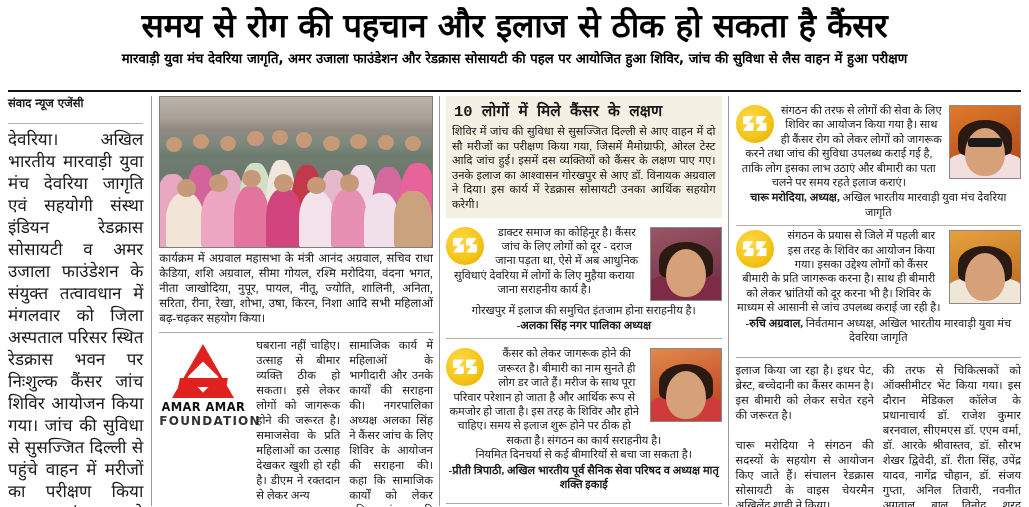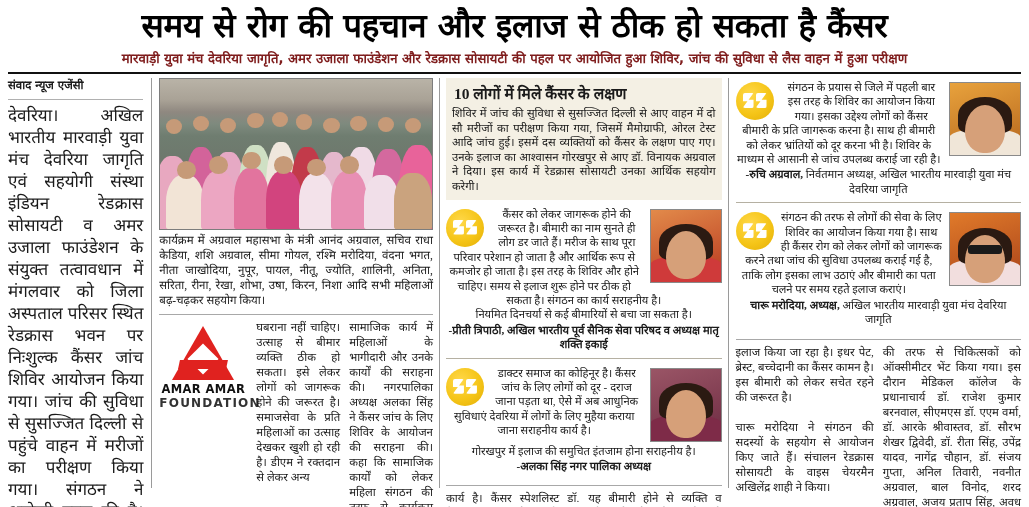--- a/index.html
+++ b/index.html
@@ -24,39 +24,39 @@
     color:#000;
     padding:6px 4px 2px 4px;
     white-space:nowrap;
   }
   .subhead{
     font-family:"DejaVu Sans","Liberation Sans",sans-serif;
     font-weight:bold;
     font-size:13.2px;
     line-height:17px;
     text-align:center;
-    color:#7f1d1d;
-    padding:2px 2px 5px 2px;
+    color:#000000;
+    padding:2px 2px 23px 2px;
     white-space:nowrap;
   }
   .rule-thick{height:2px;background:#111;margin:0 2px 4px 2px;}
 
   
   .cols{display:flex;gap:0;height:410px;}
   .col{box-sizing:border-box;}
   .col-1{width:148px;padding:0 8px 0 2px;border-right:1px solid #9a9a9a;}
   .col-2{width:290px;padding:0 6px 0 7px;}
   .col-3{width:292px;padding:0 6px 0 6px;border-left:1px solid #9a9a9a;}
   .col-4{width:299px;padding:0 2px 0 7px;border-left:1px solid #9a9a9a;}
 
   
   .byline{
     font-family:"DejaVu Sans","Liberation Sans",sans-serif;
     font-weight:bold;font-size:11.5px;line-height:15px;
-    padding-bottom:6px;border-bottom:1px solid #b0b0b0;margin-bottom:5px;
+    padding-bottom:12px;border-bottom:1px solid #b0b0b0;margin-bottom:5px;
   }
   .body-text{
     font-size:17px;line-height:22px;text-align:justify;
     text-justify:inter-word;hyphens:none;
   }
   .body-text.narrow{font-size:11.4px;line-height:15.0px;}
   .indent{text-indent:14px;}
 
   
   .photo-wrap{margin-bottom:3px;}
@@ -111,21 +111,21 @@
     font-weight:bold;font-size:11.5px;letter-spacing:0.4px;color:#111;margin-top:2px;
   }
   .logo-t2{
     font-family:"DejaVu Sans","Liberation Sans",sans-serif;
     font-weight:bold;font-size:12px;letter-spacing:1.2px;color:#333;
   }
 
   
   .panel{background:#f4f0e4;padding:4px 6px 6px 6px;}
   .panel-head{
-    font-family:Liberation Serif, serif;
+    font-family:Liberation Mono, monospace;
     font-weight:bold;font-size:15.5px;line-height:20px;padding:2px 0 2px 2px;
   }
   .panel-body{font-size:11.3px;line-height:14.6px;text-align:justify;}
 
   .quote{position:relative;padding:7px 0 6px 0;}
   .quote + .quote{border-top:1px solid #b5b0a2;}
   .q-icon{
     width:38px;height:38px;border-radius:50%;
     background:radial-gradient(circle at 38% 34%,#ffd84a 0%,#f5c518 55%,#e2ad05 100%);
     float:left;margin:2px 7px 2px 0;position:relative;flex:none;
@@ -252,91 +252,91 @@
     </div>
 
     <div class="col col-3">
       <div class="panel">
         <div class="panel-head">10 लोगों में मिले कैंसर के लक्षण</div>
         <div class="panel-body">शिविर में जांच की सुविधा से सुसज्जित दिल्ली से आए वाहन में दो सौ मरीजों का परीक्षण किया गया, जिसमें मैमोग्राफी, ओरल टेस्ट आदि जांच हुई। इसमें दस व्यक्तियों को कैंसर के लक्षण पाए गए। उनके इलाज का आश्वासन गोरखपुर से आए डॉ. विनायक अग्रवाल ने दिया। इस कार्य में रेडक्रास सोसायटी उनका आर्थिक सहयोग करेगी।</div>
       </div>
 
       <div class="quote">
         <div class="q-portrait">
+          <div class="bg" style="background:linear-gradient(160deg,#9a5566,#6d2b42);"></div>
+          <div class="body" style="background:#7e2b48;"></div>
+          <div class="hair"></div>
+          <div class="face"></div>
+        </div>
+        <div class="q-icon"></div>
+        <div class="q-text">डाक्टर समाज का कोहिनूर है। कैंसर जांच के लिए लोगों को दूर - दराज जाना पड़ता था, ऐसे में अब आधुनिक सुविधाएं देवरिया में लोगों के लिए मुहैया कराया जाना सराहनीय कार्य है।</div>
+        <div class="clear"></div>
+        <div class="q-text tail">गोरखपुर में इलाज की समुचित इंतजाम होना सराहनीय है।</div>
+        <div class="q-attr">
+          <b>-अलका सिंह नगर पालिका अध्यक्ष</b>
+        </div>
+      </div>
+
+      <div class="quote">
+        <div class="q-portrait">
           <div class="bg" style="background:linear-gradient(160deg,#e28a4a,#b8381f);"></div>
           <div class="body" style="background:#cf3a3a;"></div>
           <div class="hair"></div>
           <div class="face"></div>
         </div>
         <div class="q-icon"></div>
         <div class="q-text">कैंसर को लेकर जागरूक होने की जरूरत है। बीमारी का नाम सुनते ही लोग डर जाते हैं। मरीज के साथ पूरा परिवार परेशान हो जाता है और आर्थिक रूप से कमजोर हो जाता है। इस तरह के शिविर और होने चाहिए। समय से इलाज शुरू होने पर ठीक हो सकता है। संगठन का कार्य सराहनीय है।</div>
         <div class="clear"></div>
         <div class="q-text tail">नियमित दिनचर्या से कई बीमारियों से बचा जा सकता है।</div>
         <div class="q-attr">
           <b>-प्रीती त्रिपाठी, अखिल भारतीय पूर्व सैनिक सेवा परिषद व अध्यक्ष मातृ शक्ति इकाई</b>
         </div>
       </div>
 
-      <div class="quote">
-        <div class="q-portrait">
-          <div class="bg" style="background:linear-gradient(160deg,#9a5566,#6d2b42);"></div>
-          <div class="body" style="background:#7e2b48;"></div>
-          <div class="hair"></div>
-          <div class="face"></div>
-        </div>
-        <div class="q-icon"></div>
-        <div class="q-text">डाक्टर समाज का कोहिनूर है। कैंसर जांच के लिए लोगों को दूर - दराज जाना पड़ता था, ऐसे में अब आधुनिक सुविधाएं देवरिया में लोगों के लिए मुहैया कराया जाना सराहनीय कार्य है।</div>
-        <div class="clear"></div>
-        <div class="q-text tail">गोरखपुर में इलाज की समुचित इंतजाम होना सराहनीय है।</div>
-        <div class="q-attr">
-          <b>-अलका सिंह नगर पालिका अध्यक्ष</b>
-        </div>
-      </div>
-
       <div class="rule-thin"></div>
       <div style="display:flex;gap:9px;">
         <div class="body-text narrow" style="flex:1;">कार्य है। कैंसर स्पेशलिस्ट डॉ. विनायक अग्रवाल ने कहा कि इस रोग का इलाज संभव है। उन्होंने कहा कि गोरखनाथ हास्पिटल में विश्व कैंसर दिवस के अवसर पर इस बीमारी का इलाज शुरू हो गया है, जहां 21 ऑपरेशन किए गए हैं।</div>
         <div class="body-text narrow" style="flex:1;">यह बीमारी होने से व्यक्ति व परिवार के लोग परेशान हो जाते हैं। उन्हें अधिक धन खर्च करना पड़ रहा था, अब ऐसा नहीं है। गोरखनाथ हास्पिटल में सस्ते में इलाज की सुविधा उपलब्ध है। यहां 40 से 50 हजार रुपये में कैंसर का</div>
       </div>
     </div>
 
     <div class="col col-4">
-      <div class="quote" style="padding-top:2px;">
-        <div class="q-portrait">
-          <div class="bg" style="background:linear-gradient(160deg,#e8a23c,#b5651d);"></div>
-          <div class="body" style="background:#f0e6d8;"></div>
-          <div class="hair"></div>
-          <div class="face"></div>
-        </div>
-        <div class="q-icon"></div>
-        <div class="q-text">संगठन के प्रयास से जिले में पहली बार इस तरह के शिविर का आयोजन किया गया। इसका उद्देश्य लोगों को कैंसर बीमारी के प्रति जागरूक करना है। साथ ही बीमारी को लेकर भ्रांतियों को दूर करना भी है। शिविर के माध्यम से आसानी से जांच उपलब्ध कराई जा रही है।</div>
-        <div class="clear"></div>
-        <div class="q-attr">
-          <b>-रुचि अग्रवाल,</b>
-          <span>निर्वतमान अध्यक्ष, अखिल भारतीय मारवाड़ी युवा मंच देवरिया जागृति</span>
-        </div>
-      </div>
-
       <div class="quote">
         <div class="q-portrait">
           <div class="bg" style="background:linear-gradient(160deg,#e07a2a,#a8421a);"></div>
           <div class="body" style="background:#f2dede;"></div>
           <div class="hair"></div>
           <div class="face"></div>
           <div class="shades"></div>
         </div>
         <div class="q-icon"></div>
         <div class="q-text">संगठन की तरफ से लोगों की सेवा के लिए शिविर का आयोजन किया गया है। साथ ही कैंसर रोग को लेकर लोगों को जागरूक करने तथा जांच की सुविधा उपलब्ध कराई गई है, ताकि लोग इसका लाभ उठाएं और बीमारी का पता चलने पर समय रहते इलाज कराएं।</div>
         <div class="clear"></div>
         <div class="q-attr">
           <b>चारू मरोदिया, अध्यक्ष,</b>
           <span> अखिल भारतीय मारवाड़ी युवा मंच देवरिया जागृति</span>
         </div>
       </div>
 
+      <div class="quote" style="padding-top:2px;">
+        <div class="q-portrait">
+          <div class="bg" style="background:linear-gradient(160deg,#e8a23c,#b5651d);"></div>
+          <div class="body" style="background:#f0e6d8;"></div>
+          <div class="hair"></div>
+          <div class="face"></div>
+        </div>
+        <div class="q-icon"></div>
+        <div class="q-text">संगठन के प्रयास से जिले में पहली बार इस तरह के शिविर का आयोजन किया गया। इसका उद्देश्य लोगों को कैंसर बीमारी के प्रति जागरूक करना है। साथ ही बीमारी को लेकर भ्रांतियों को दूर करना भी है। शिविर के माध्यम से आसानी से जांच उपलब्ध कराई जा रही है।</div>
+        <div class="clear"></div>
+        <div class="q-attr">
+          <b>-रुचि अग्रवाल,</b>
+          <span>निर्वतमान अध्यक्ष, अखिल भारतीय मारवाड़ी युवा मंच देवरिया जागृति</span>
+        </div>
+      </div>
+
       <div class="rule-thin"></div>
       <div style="display:flex;gap:9px;">
         <div class="body-text narrow" style="flex:1;white-space:pre-line;">इलाज किया जा रहा है। इधर पेट, ब्रेस्ट, बच्चेदानी का कैंसर कामन है। इस बीमारी को लेकर सचेत रहने की जरूरत है।
 
 चारू मरोदिया ने संगठन की सदस्यों के सहयोग से आयोजन किए जाते हैं। संचालन रेडक्रास सोसायटी के वाइस चेयरमैन अखिलेंद्र शाही ने किया।
 
 इससे पहले मारवाड़ी युवा मंच जागृति के पदाधिकारियों ने मुख्य अतिथि व अतिथियों को स्मृति चिह्न और बुके देकर स्वागत किया। इंडियन रेडक्रास सोसायटी</div>
         <div class="body-text narrow" style="flex:1;">की तरफ से चिकित्सकों को ऑक्सीमीटर भेंट किया गया। इस दौरान मेडिकल कॉलेज के प्रधानाचार्य डॉ. राजेश कुमार बरनवाल, सीएमएस डॉ. एएम वर्मा, डॉ. आरके श्रीवास्तव, डॉ. सौरभ शेखर द्विवेदी, डॉ. रीता सिंह, उपेंद्र यादव, नागेंद्र चौहान, डॉ. संजय गुप्ता, अनिल तिवारी, नवनीत अग्रवाल, बाल विनोद, शरद अग्रवाल, अजय प्रताप सिंह, अवध किशोर चौधरी, शत्रुघ्न यादव, रविंद्र वर्मा, यमुना, लालजी गुप्ता आदि मौजूद रहे।</div>
       </div>
     </div>

